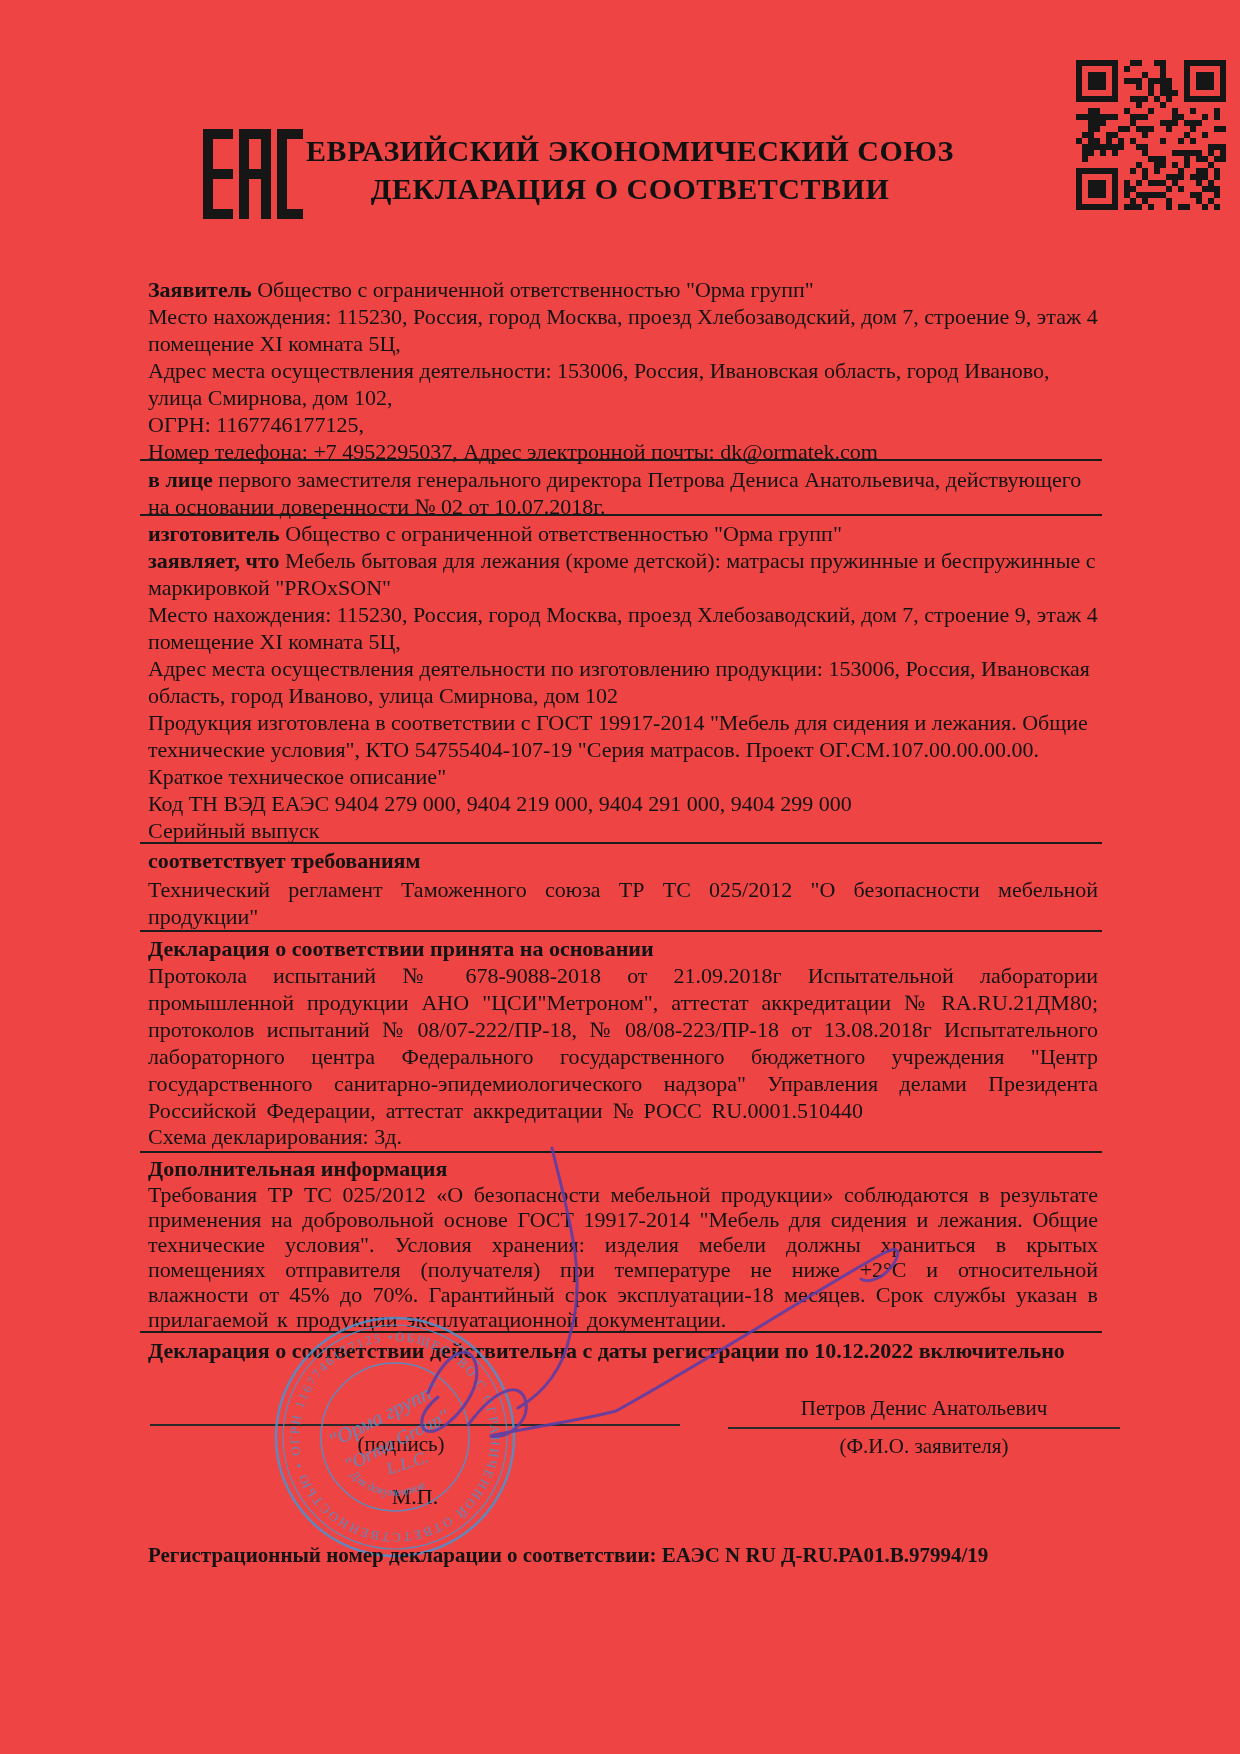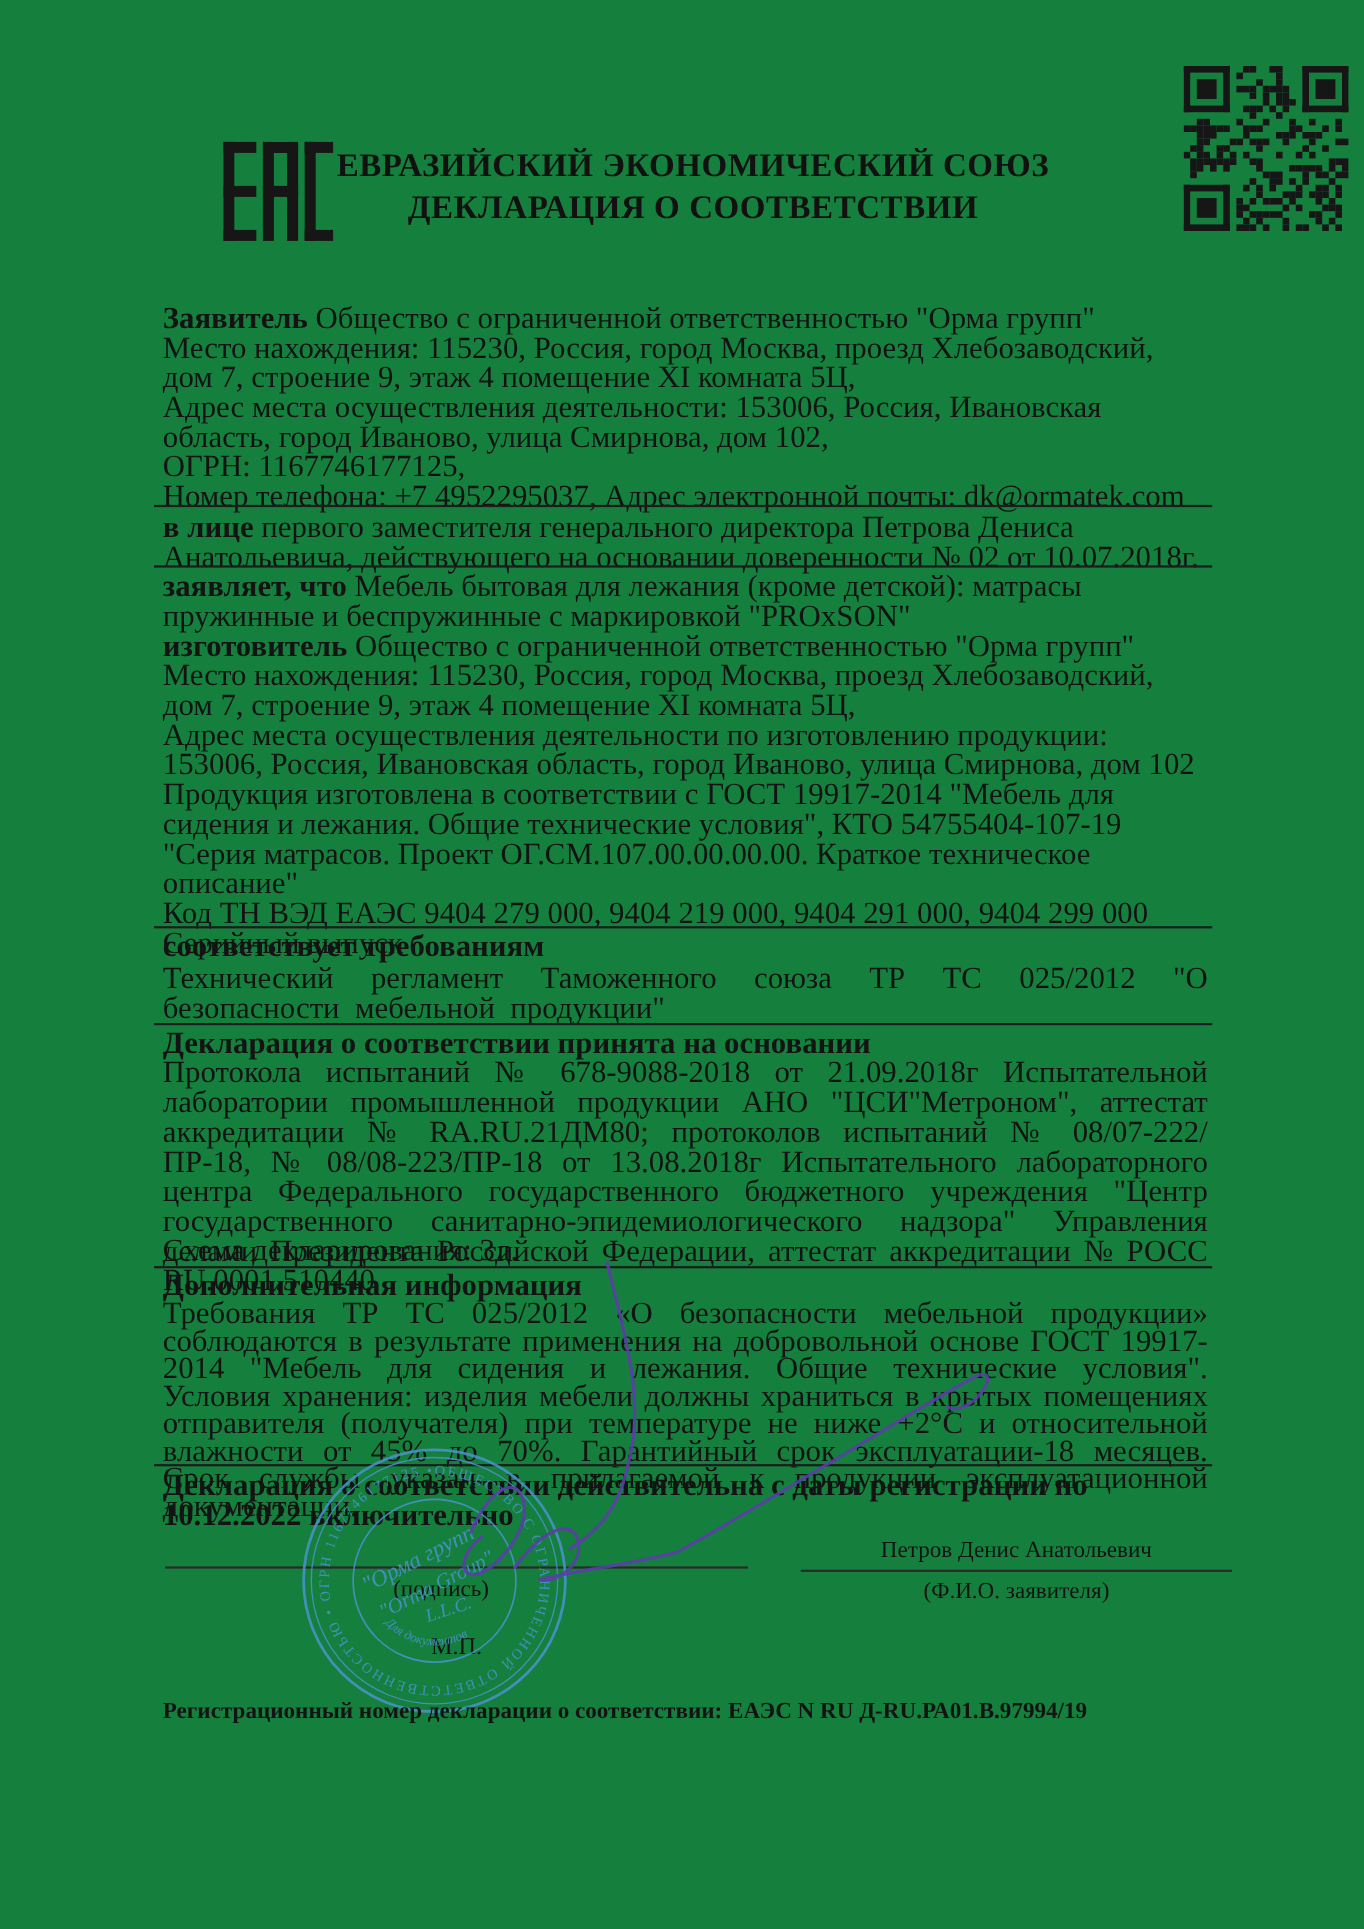--- a/index.html
+++ b/index.html
@@ -1,24 +1,24 @@
 <!DOCTYPE html>
 <html><head>
 <meta charset="utf-8">
 <style>
   html,body{margin:0;padding:0;background:#e8e8e8;}
-  .page{position:relative;width:1240px;height:1754px;background:#15803d;margin:0 auto;
+  .page{position:relative;width:1240px;height:1754px;background:#ef4444;margin:0 auto;
         font-family:"Liberation Serif", serif;color:#131313;overflow:hidden;}
   
   .eac-logo{position:absolute;left:203px;top:128px;width:100px;height:92px;}
   .title-wrap{position:absolute;left:270px;top:132px;width:720px;text-align:center;}
   .title-line{font-size:30px;font-weight:bold;letter-spacing:.5px;line-height:38px;color:#111;}
   .qr{position:absolute;left:1076px;top:60px;width:150px;height:150px;}
   
-  .sect{position:absolute;left:148px;width:950px;font-size:28px;line-height:27px;}
+  .sect{position:absolute;left:148px;width:950px;font-size:22px;line-height:27px;}
   .sect p{margin:0;}
   b.lbl{font-weight:bold;}
   .hr{position:absolute;left:140px;width:962px;border-top:2px solid #1c1c1c;}
   .jst{text-align:justify;}
   .ws6{word-spacing:7px;}
   .ws4{word-spacing:4.5px;}
   .ws3{word-spacing:3px;}
   .bold-line{font-weight:bold;}
   
   .sig-line-left{position:absolute;left:150px;top:1424px;width:530px;border-top:2px solid #2a2a2a;}
@@ -268,22 +268,22 @@
 
   <div class="hr" style="top:459px"></div>
 
   <div class="sect" style="top:466px">
     <p><b class="lbl">в лице</b> <span>первого заместителя генерального директора Петрова Дениса Анатольевича, действующего на основании доверенности № 02 от 10.07.2018г.</span></p>
   </div>
 
   <div class="hr" style="top:514px"></div>
 
   <div class="sect" style="top:520px">
+    <p><b class="lbl">изготовитель</b> <span>Общество с ограниченной ответственностью "Орма групп"</span></p>
     <p><b class="lbl">заявляет, что</b> <span>Мебель бытовая для лежания (кроме детской): матрасы пружинные и беспружинные с маркировкой "PROxSON"</span></p>
-    <p><b class="lbl">изготовитель</b> <span>Общество с ограниченной ответственностью "Орма групп"</span></p>
     <p>Место нахождения: 115230, Россия, город Москва, проезд Хлебозаводский, дом 7, строение 9, этаж 4 помещение XI комната 5Ц,</p>
     <p>Адрес места осуществления деятельности по изготовлению продукции: 153006, Россия, Ивановская область, город Иваново, улица Смирнова, дом 102</p>
     <p>Продукция изготовлена в соответствии с ГОСТ 19917-2014 "Мебель для сидения и лежания. Общие технические условия", КТО 54755404-107-19 "Серия матрасов. Проект ОГ.СМ.107.00.00.00.00. Краткое техническое описание"</p>
     <p>Код ТН ВЭД ЕАЭС 9404 279 000, 9404 219 000, 9404 291 000, 9404 299 000</p>
     <p>Серийный выпуск</p>
   </div>
 
   <div class="hr" style="top:842px"></div>
 
   <div class="sect bold-line" style="top:847px">соответствует требованиям</div>

